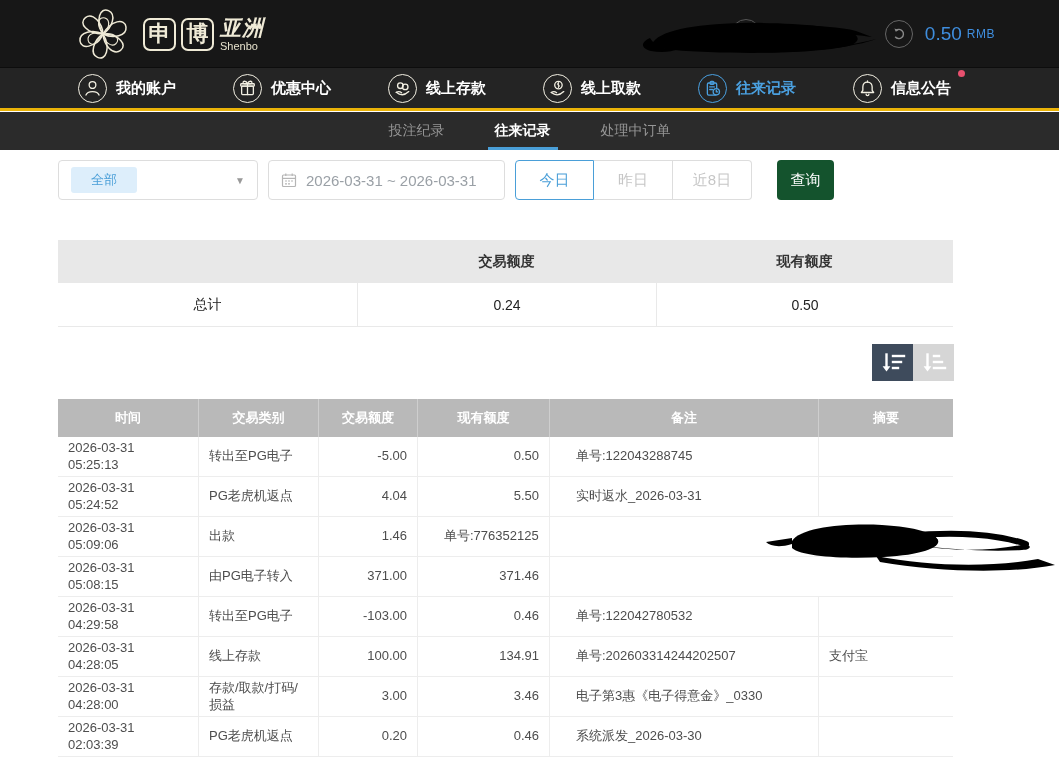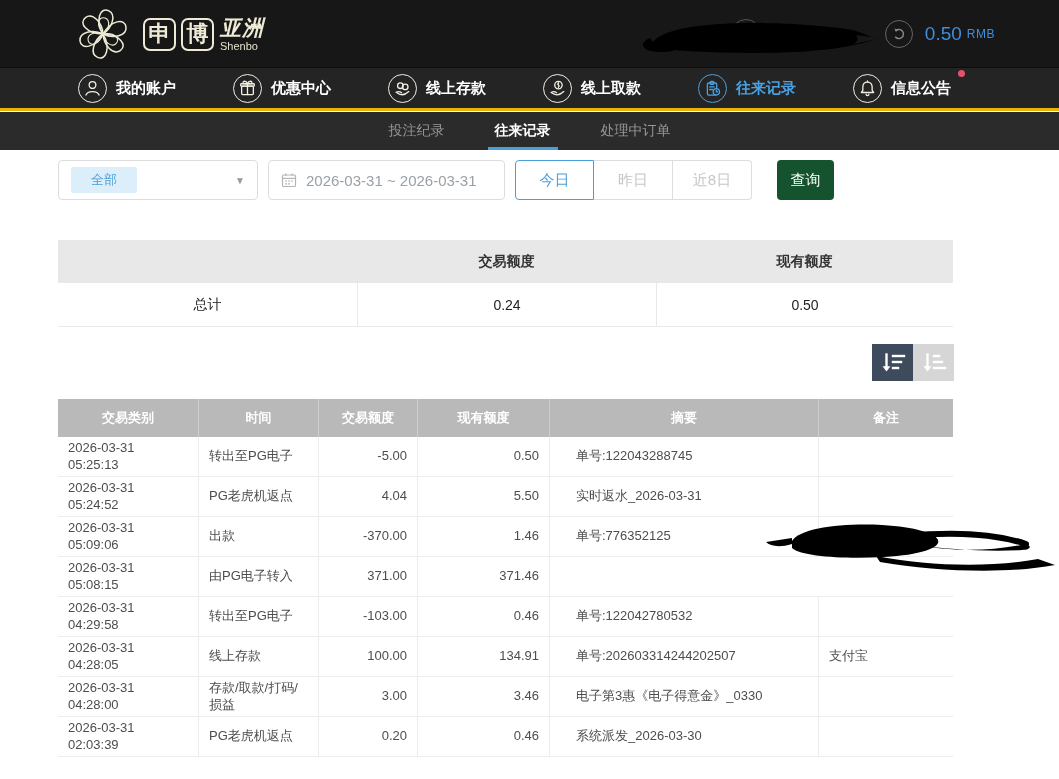--- a/index.html
+++ b/index.html
@@ -264,26 +264,26 @@
           <line x1="13" y1="11" x2="21" y2="11"></line>
           <line x1="13" y1="17" x2="24" y2="17"></line>
         </g>
         <path d="M2.6 15.2 L6.5 20.4 L10.4 15.2 Z" fill="#fff"></path>
       </svg>
     </div>
   </div>
 
   <div class="dtable">
     <div class="dt-head">
+      <div class="th">时间</div>
       <div class="th">交易类别</div>
-      <div class="th">时间</div>
       <div class="th">交易额度</div>
       <div class="th">现有额度</div>
+      <div class="th">备注</div>
       <div class="th">摘要</div>
-      <div class="th">备注</div>
     </div>
 
     <div class="dt-row">
       <div class="td al">2026-03-31 05:25:13</div>
       <div class="td al">转出至PG电子</div>
       <div class="td ar">-5.00</div>
       <div class="td ar">0.50</div>
       <div class="td al c4">单号:122043288745</div>
       <div class="td al"></div>
     </div>
@@ -291,21 +291,20 @@
       <div class="td al">2026-03-31 05:24:52</div>
       <div class="td al">PG老虎机返点</div>
       <div class="td ar">4.04</div>
       <div class="td ar">5.50</div>
       <div class="td al c4">实时返水_2026-03-31</div>
       <div class="td al"></div>
     </div>
     <div class="dt-row">
       <div class="td al">2026-03-31 05:09:06</div>
       <div class="td al">出款</div>
-      <div class="td ar">-370.00</div>
       <div class="td ar">1.46</div>
       <div class="td al c4">单号:776352125</div>
       <div class="td al"></div>
     </div>
     <div class="dt-row">
       <div class="td al">2026-03-31 05:08:15</div>
       <div class="td al">由PG电子转入</div>
       <div class="td ar">371.00</div>
       <div class="td ar">371.46</div>
       <div class="td al"></div>

